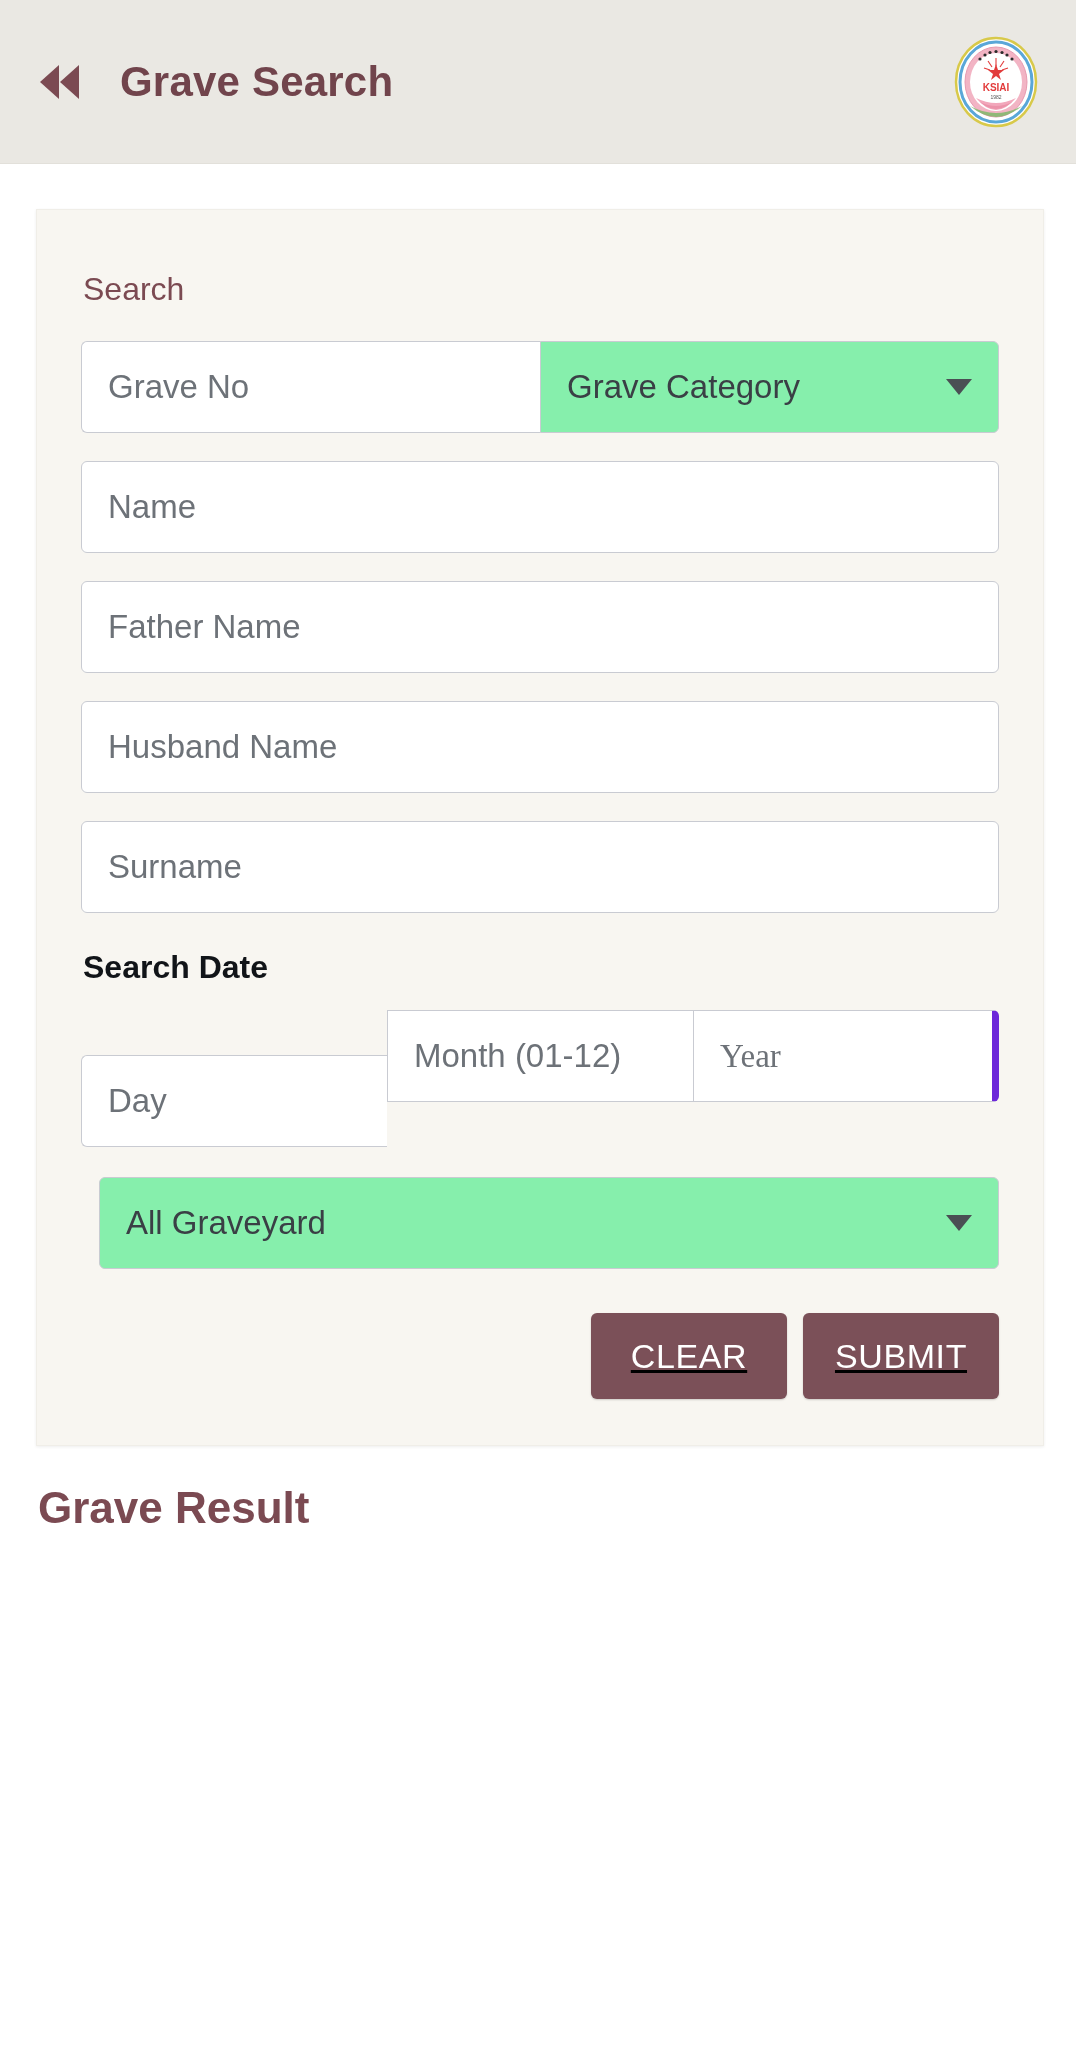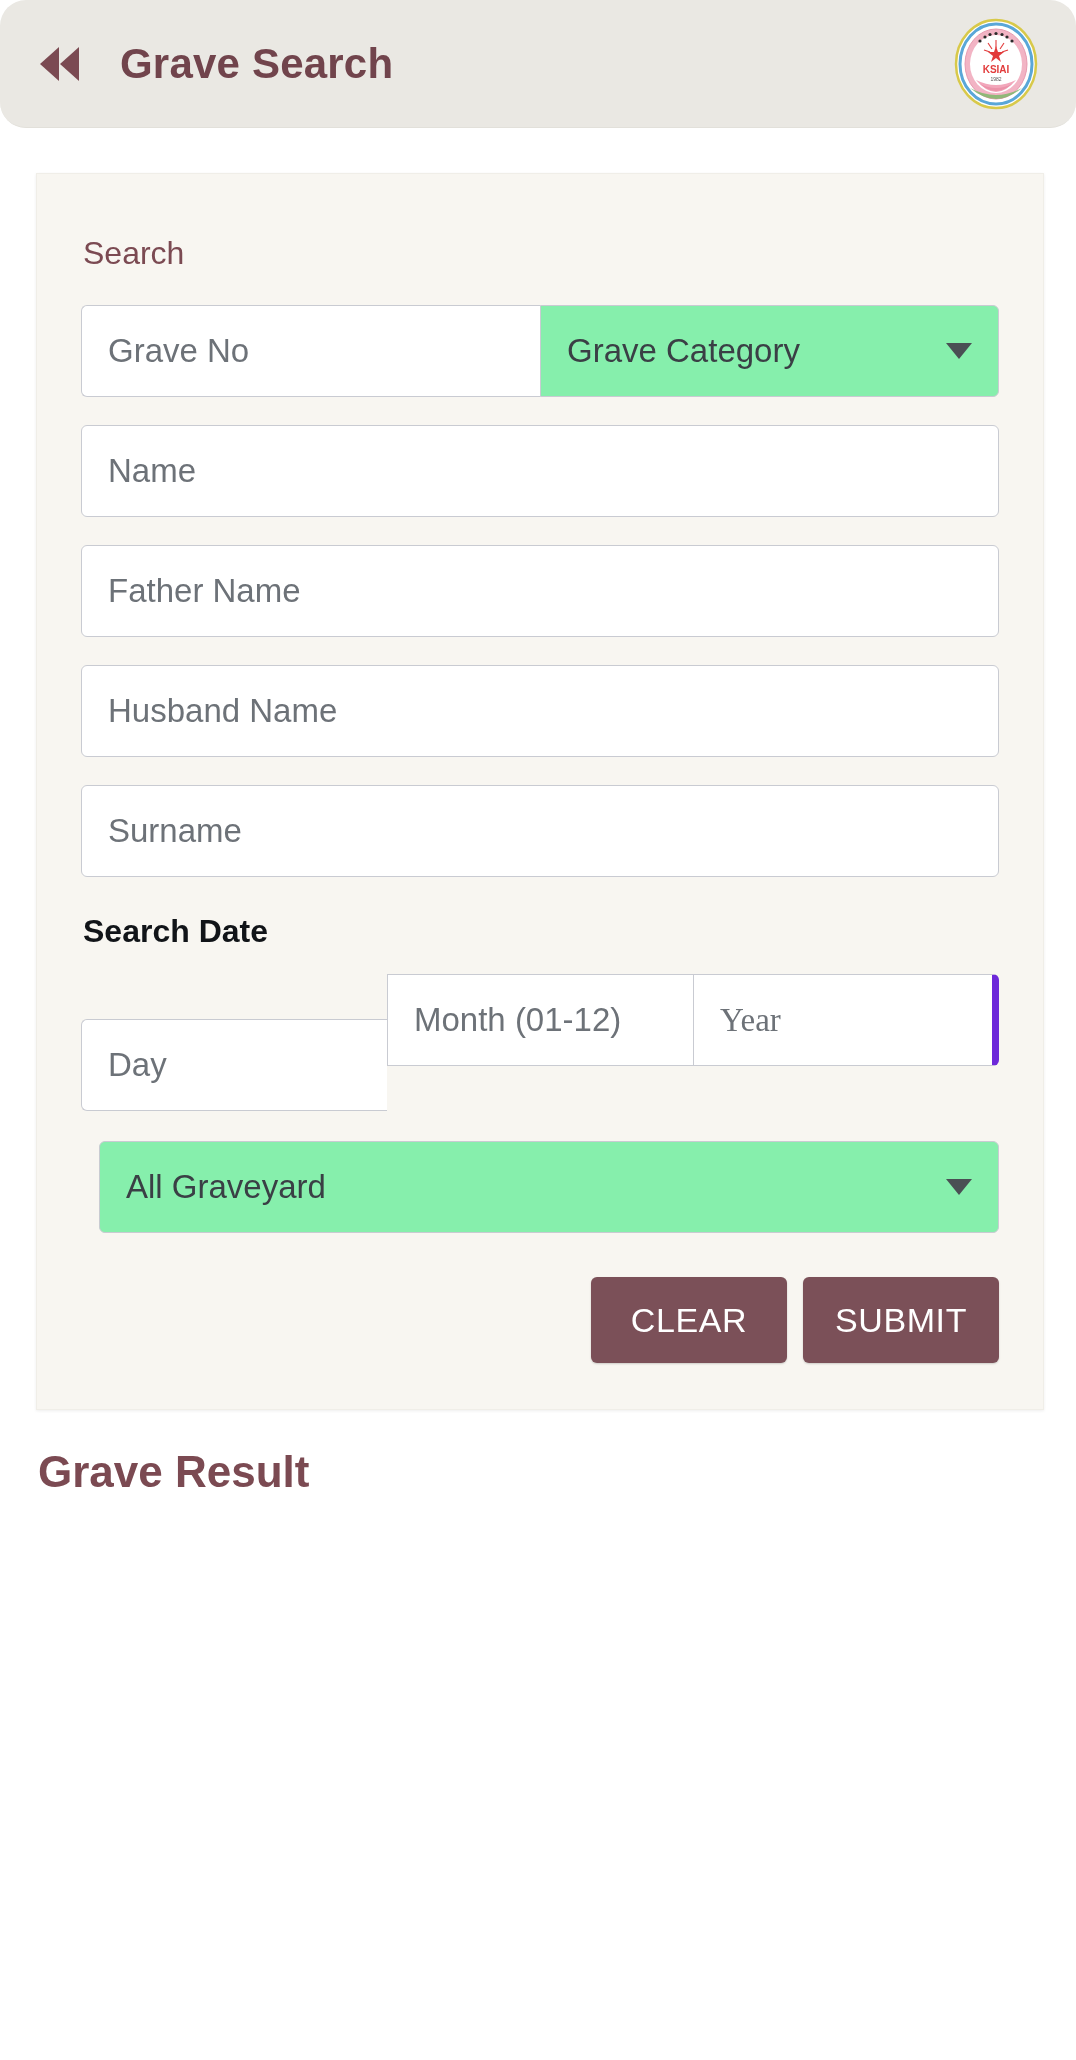--- a/index.html
+++ b/index.html
@@ -10,27 +10,26 @@
     height: 2060px;
     background: #ffffff;
     font-family: "Liberation Sans", sans-serif;
     -webkit-font-smoothing: antialiased;
   }
 
   
   .appbar {
     position: relative;
     width: 1076px;
-    height: 128px;
+    height: 164px;
     background: #eae8e3;
     display: flex;
     align-items: center;
     padding: 0 0 0 30px;
     border-bottom: 1px solid #e2e0da;
-    border-radius: 26px;
   }
   .back-btn {
     width: 58px;
     height: 58px;
     display: flex;
     align-items: center;
     justify-content: center;
     cursor: pointer;
     flex: 0 0 auto;
   }
@@ -153,20 +152,21 @@
 
   
   .graveyard-row { margin-top: 30px; margin-bottom: 0; padding-left: 18px; }
 
   
   .actions {
     display: flex;
     justify-content: flex-end;
     gap: 16px;
     margin-top: 44px;
+    text-decoration: underline;
   }
   .btn {
     background: #7b5058;
     color: #ffffff;
     border: none;
     border-radius: 6px;
     height: 86px;
     min-width: 196px;
     padding: 0 28px;
     font-family: "Liberation Sans", sans-serif;

